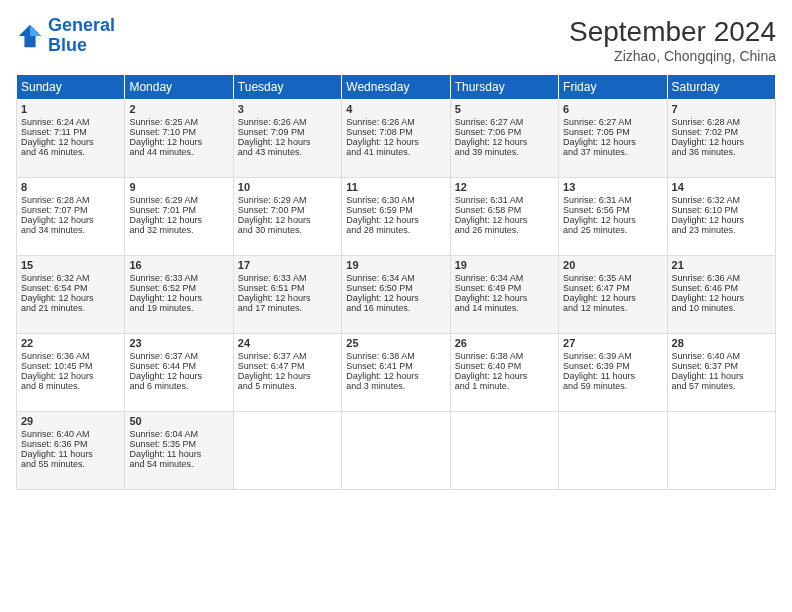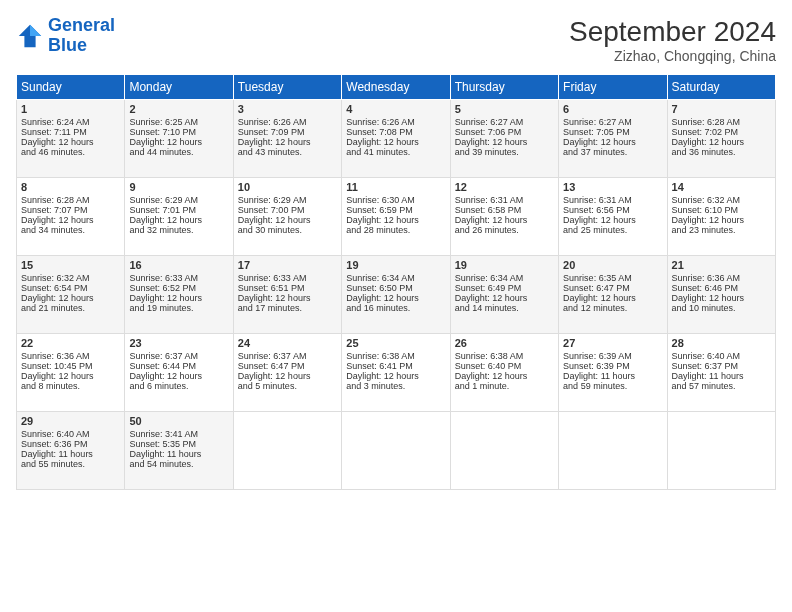--- a/index.html
+++ b/index.html
@@ -329,21 +329,21 @@
         <tr>
           <td>
             <span class="day-num">29</span>
             <div>Sunrise: 6:40 AM</div>
             <div>Sunset: 6:36 PM</div>
             <div>Daylight: 11 hours</div>
             <div>and 55 minutes.</div>
           </td>
           <td>
             <span class="day-num">50</span>
-            <div>Sunrise: 3:41 AM</div>
+            <div>Sunrise: 6:04 AM</div>
             <div>Sunset: 5:35 PM</div>
             <div>Daylight: 11 hours</div>
             <div>and 54 minutes.</div>
           </td>
           <td class="empty-cell"></td>
           <td class="empty-cell"></td>
           <td class="empty-cell"></td>
           <td class="empty-cell"></td>
           <td class="empty-cell"></td>
         </tr>

